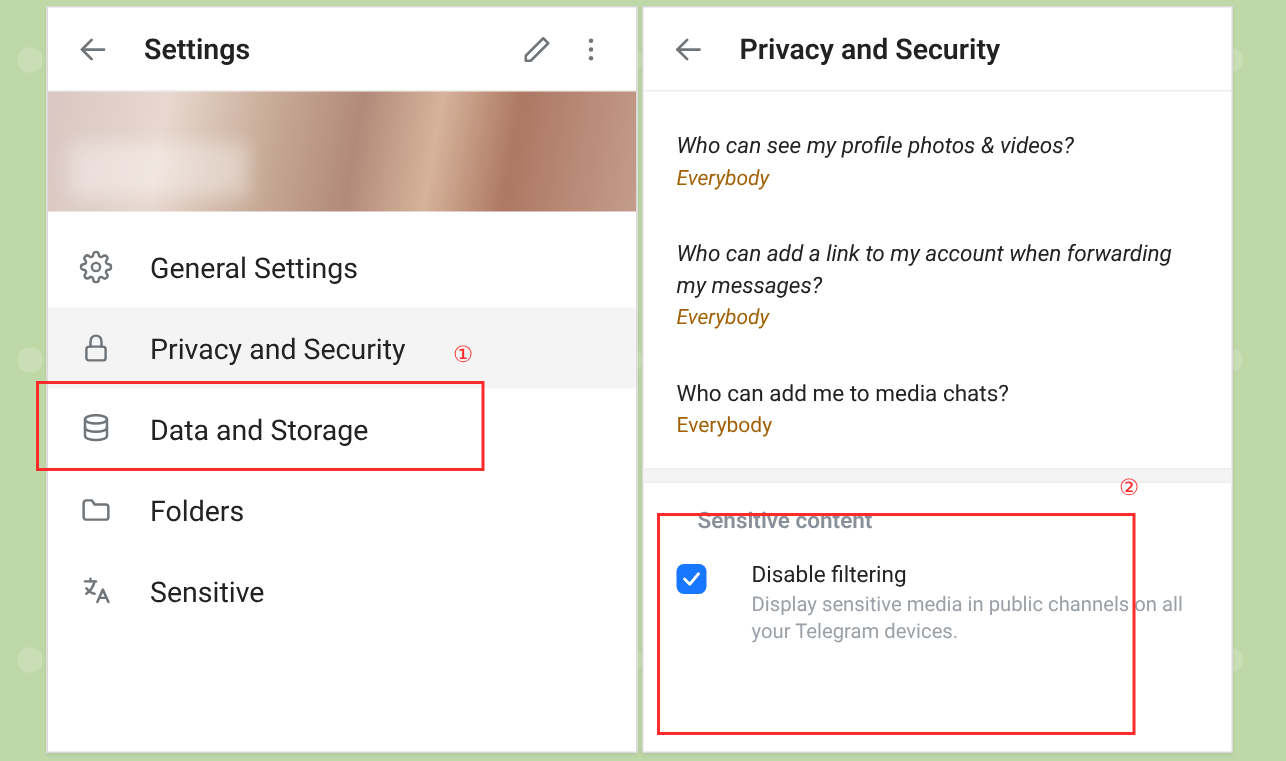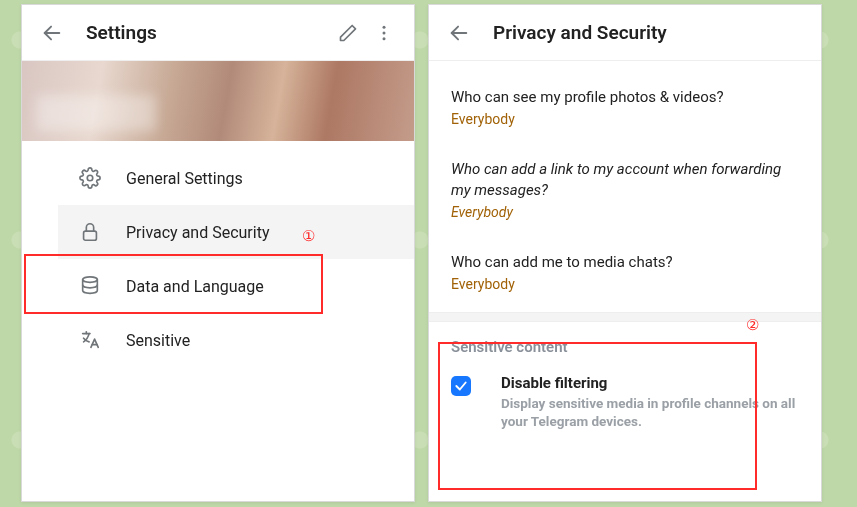--- a/index.html
+++ b/index.html
@@ -20,21 +20,21 @@
       radial-gradient(circle at 95% 25%, rgba(255,255,255,0.12) 9px, transparent 10px);
     background-size: 200px 200px;
   }
   .panel {
     position: absolute;
     background: #fff;
     border: 1px solid #d9d9d9;
     box-shadow: 0 1px 3px rgba(0,0,0,0.08);
   }
   .panel-left {
-    left: 21px; top: 4px; width: 394px; height: 498px;
+    left: 31px; top: 4px; width: 394px; height: 498px;
   }
   .panel-right {
     left: 428px; top: 4px; width: 394px; height: 498px;
   }
   .header {
     height: 56px;
     display: flex;
     align-items: center;
     padding: 0 12px;
     border-bottom: 1px solid #eee;
@@ -68,48 +68,46 @@
   }
   .list {
     padding-top: 10px;
   }
   .list-item {
     height: 54px;
     display: flex;
     align-items: center;
     padding: 0 20px;
     cursor: pointer;
-    font-size: 16px;
+    font-size: 19px;
     color: #222;
-    margin-left: 36px;
   }
   .list-item.active { background: #f4f4f5; }
   .list-icon {
     width: 24px; height: 24px;
     margin-right: 24px;
     color: #707579;
     display:flex;align-items:center;justify-content:center;
   }
   .q-item { padding: 12px 22px 14px; cursor: pointer; }
   .q-title { font-size: 15px; color: #222; line-height: 1.35; margin-bottom: 4px; }
   .q-sub { font-size: 14px; color: #a16207; }
   .divider-gap {
     height: 10px;
     background: #f4f4f5;
     border-top: 1px solid #eee;
     border-bottom: 1px solid #eee;
   }
   .sec-head {
     font-size: 15px; font-weight: 600; color: #8a9099;
-    padding: 16px 22px 8px;
+    padding: 16px 36px 8px;
   }
   .check-row {
     display: flex; align-items: flex-start;
     padding: 10px 22px 16px;
-    font-weight: bold;
   }
   .checkbox {
     width: 20px; height: 20px;
     background: #1778ff;
     border-radius: 5px;
     margin-right: 30px;
     margin-top: 2px;
     display:flex;align-items:center;justify-content:center;
     flex-shrink: 0;
   }
@@ -179,21 +177,29 @@
       <span>Privacy and Security</span>
     </div>
     <div class="list-item">
       <span class="list-icon">
         <svg width="22" height="22" viewBox="0 0 24 24" fill="none" stroke="currentColor" stroke-width="1.8" stroke-linecap="round" stroke-linejoin="round">
             <ellipse cx="12" cy="5" rx="8" ry="3"></ellipse>
             <path d="M4 5v6c0 1.66 3.58 3 8 3s8-1.34 8-3V5"></path>
             <path d="M4 11v6c0 1.66 3.58 3 8 3s8-1.34 8-3v-6"></path>
           </svg>
       </span>
-      <span>Data and Language</span>
+      <span>Data and Storage</span>
+    </div>
+    <div class="list-item">
+      <span class="list-icon">
+        <svg width="22" height="22" viewBox="0 0 24 24" fill="none" stroke="currentColor" stroke-width="1.8" stroke-linecap="round" stroke-linejoin="round">
+            <path d="M3 7a2 2 0 0 1 2-2h4l2 3h8a2 2 0 0 1 2 2v7a2 2 0 0 1-2 2H5a2 2 0 0 1-2-2V7z"></path>
+          </svg>
+      </span>
+      <span>Folders</span>
     </div>
     <div class="list-item">
       <span class="list-icon">
         <svg width="22" height="22" viewBox="0 0 24 24" fill="none" stroke="currentColor" stroke-width="1.8" stroke-linecap="round" stroke-linejoin="round">
             <path d="M4 5h8"></path>
             <path d="M8 3v2"></path>
             <path d="M11 5c-1 4-3 7-6 9"></path>
             <path d="M5 10c1.5 2 3.5 3.5 6 4"></path>
             <path d="M13 20l4-9 4 9"></path>
             <path d="M14.5 17h5"></path>
@@ -208,21 +214,21 @@
   <div class="header">
     <div class="icon-btn">
       <svg width="22" height="22" viewBox="0 0 24 24" fill="none" stroke="currentColor" stroke-width="2" stroke-linecap="round" stroke-linejoin="round">
           <line x1="20" y1="12" x2="4" y2="12"></line>
           <polyline points="11 19 4 12 11 5"></polyline>
         </svg>
     </div>
     <div class="header-title">Privacy and Security</div>
   </div>
 
-  <div class="q-item" style="padding-top:26px;">
+  <div class="q-item" style="padding-top:26px;font-style:italic;">
     <div class="q-title">Who can see my profile photos &amp; videos?</div>
     <div class="q-sub">Everybody</div>
   </div>
   <div class="q-item" style="padding-top:18px;font-style:italic;">
     <div class="q-title">Who can add a link to my account when forwarding my messages?</div>
     <div class="q-sub">Everybody</div>
   </div>
   <div class="q-item" style="padding-top:18px;padding-bottom:20px;">
     <div class="q-title">Who can add me to media chats?</div>
     <div class="q-sub">Everybody</div>
@@ -232,21 +238,21 @@
 
   <div class="sec-head">Sensitive content</div>
   <div class="check-row">
     <div class="checkbox">
       <svg width="14" height="14" viewBox="0 0 24 24" fill="none" stroke="#fff" stroke-width="3.2" stroke-linecap="round" stroke-linejoin="round">
           <polyline points="4 12 10 18 20 6"></polyline>
         </svg>
     </div>
     <div class="check-body">
       <div class="check-title">Disable filtering</div>
-      <div class="check-desc">Display sensitive media in profile channels on all your Telegram devices.</div>
+      <div class="check-desc">Display sensitive media in public channels on all your Telegram devices.</div>
     </div>
   </div>
 </div>
 
 <div class="callout" style="left:24px; top:254px; width:299px; height:60px;"></div>
 <div class="callout-num" style="left:302px; top:227px;">①</div>
 
 <div class="callout" style="left:438px; top:342px; width:319px; height:148px;"></div>
 <div class="callout-num" style="left:746px; top:316px;">②</div>
 

